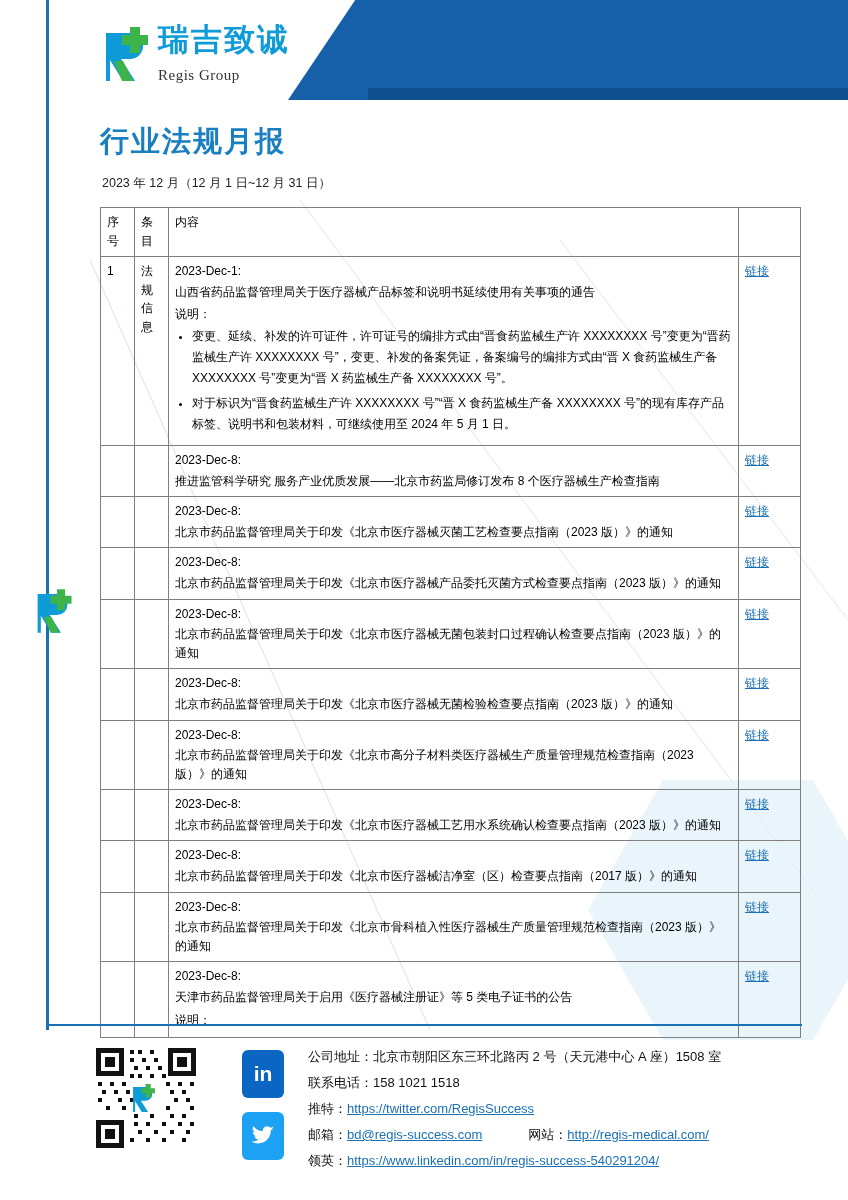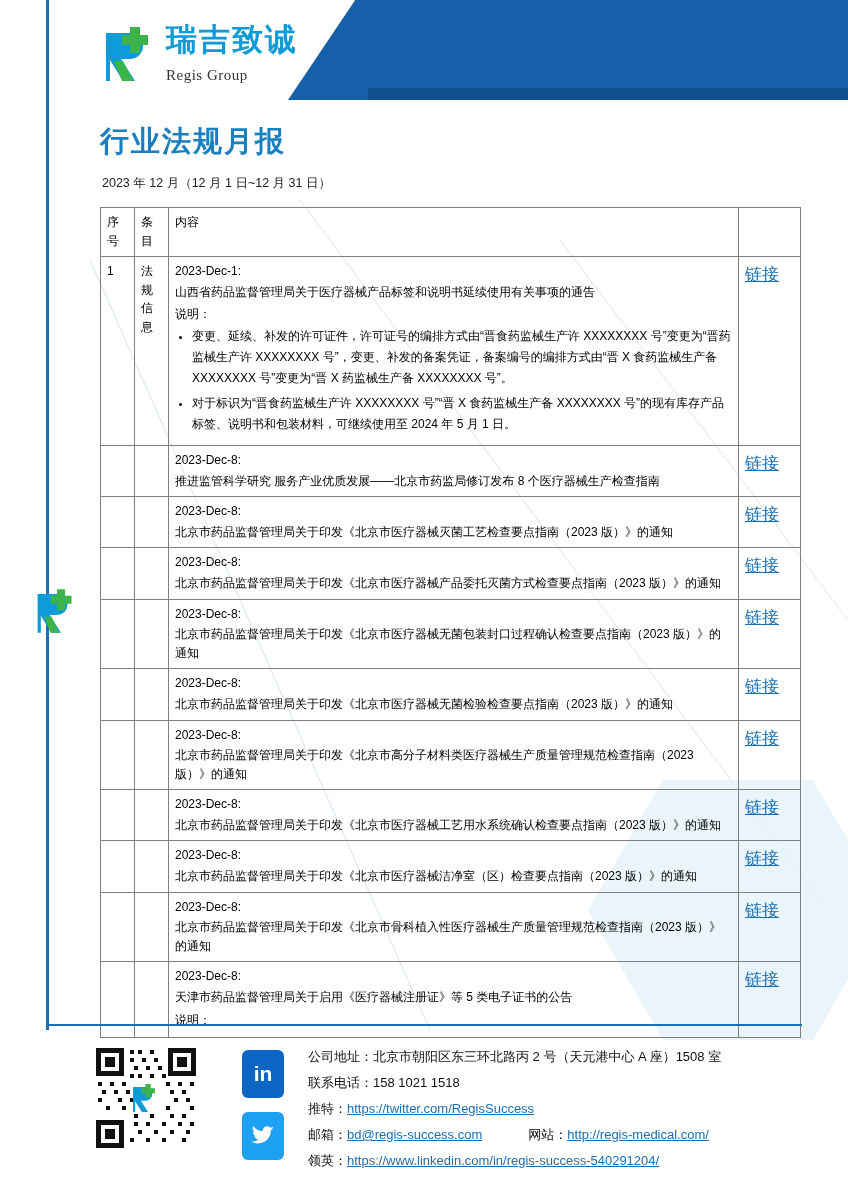--- a/index.html
+++ b/index.html
@@ -43,21 +43,21 @@
     background: #1560a8;
     clip-path: polygon(12% 0%, 100% 0%, 100% 100%, 0% 100%);
   }
   .band-blue2 {
     position: absolute; right: 0; top: 88px; width: 480px; height: 12px;
     background: #0d4f8f;
   }
 
   .logo-wrap {
     position: absolute; left: 104px; top: 24px;
-    display: flex; align-items: center; gap: 10px; z-index: 3;
+    display: flex; align-items: center; gap: 2px; z-index: 3;
   }
   .logo-mark {
     width: 52px; height: 54px; position: relative;
   }
   .logo-cn {
     font-size: 31px; font-weight: bold; color: #0f9bd7;
     letter-spacing: 2px; line-height: 1;
   }
   .logo-en {
     font-size: 15px; color: #333; letter-spacing: .5px; margin-top: 12px;
@@ -109,21 +109,21 @@
   .cell-date { margin: 0 0 2px 0; }
   .cell-body { margin: 0; }
   .note-label { margin: 4px 0 2px 0; }
 
   ul.bullets { margin: 2px 0 0 0; padding-left: 17px; }
   ul.bullets li { margin-bottom: 4px; line-height: 1.75; }
   ul.bullets li::marker { font-size: 11px; }
 
   .link-cell { text-align: left; }
   .link {
-    color: #1a6fb5; text-decoration: underline; font-size: 17px; cursor: pointer;
+    color: #1a6fb5; text-decoration: underline; font-size: 12px; cursor: pointer;
   }
 
   .vcell { text-align: center; }
   .item-vert {
     writing-mode: horizontal-tb;
     line-height: 1.5; text-align: center;
   }
 
   
   .footer-rule {
@@ -294,21 +294,21 @@
         <p class="cell-body">北京市药品监督管理局关于印发《北京市医疗器械工艺用水系统确认检查要点指南（2023 版）》的通知</p>
       </td>
       <td class="link-cell"><a class="link">链接</a></td>
     </tr>
 
     <tr>
       <td></td>
       <td></td>
       <td>
         <p class="cell-date">2023-Dec-8:</p>
-        <p class="cell-body">北京市药品监督管理局关于印发《北京市医疗器械洁净室（区）检查要点指南（2023 版）》的通知</p>
+        <p class="cell-body">北京市药品监督管理局关于印发《北京市医疗器械洁净室（区）检查要点指南（2017 版）》的通知</p>
       </td>
       <td class="link-cell"><a class="link">链接</a></td>
     </tr>
 
     <tr>
       <td></td>
       <td></td>
       <td>
         <p class="cell-date">2023-Dec-8:</p>
         <p class="cell-body">北京市药品监督管理局关于印发《北京市骨科植入性医疗器械生产质量管理规范检查指南（2023 版）》的通知</p>

